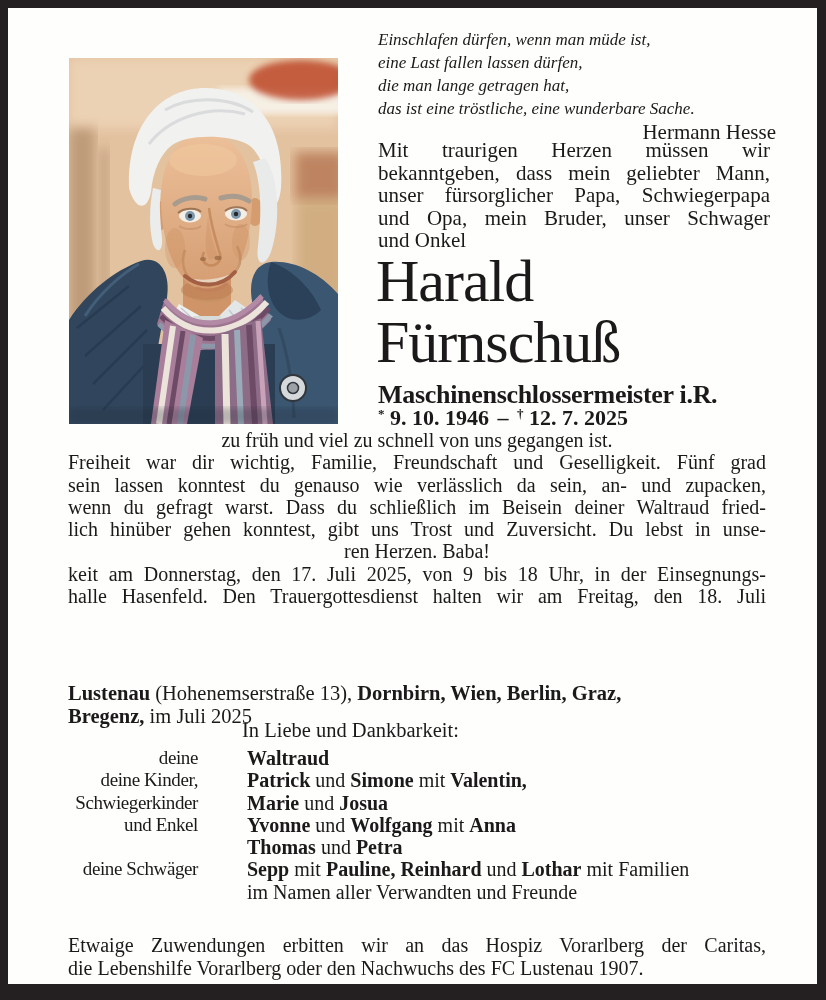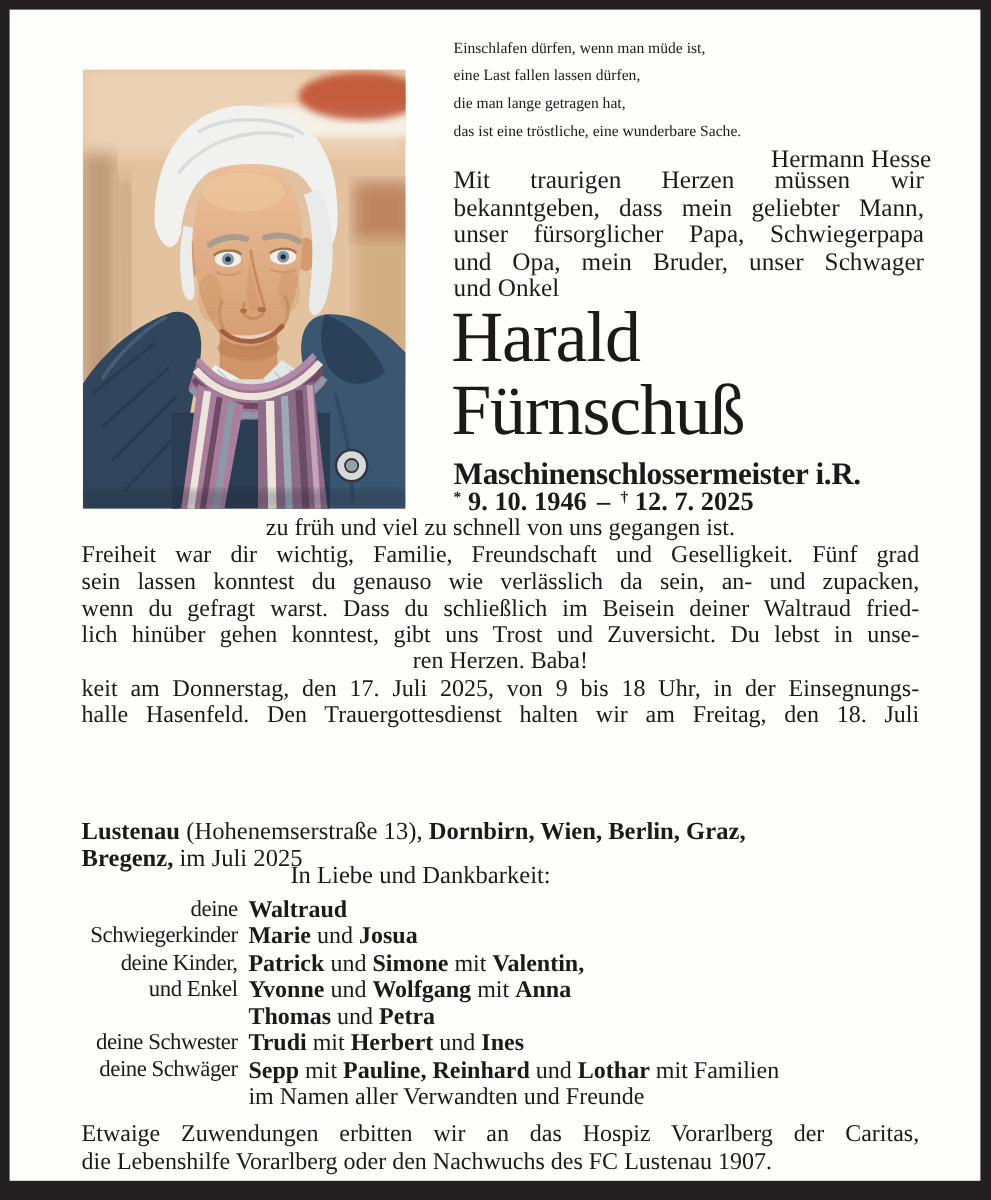--- a/index.html
+++ b/index.html
@@ -7,21 +7,21 @@
     position:relative; width:826px; height:1000px; background:#241f20;
     font-family:"Liberation Serif", serif; color:#1c191a; overflow:hidden;
   }
   .sheet { position:absolute; left:8px; top:8px; width:809px; height:976px; background:#fefefc; }
   .abs { position:absolute; }
 
   .photo-box { left:61px; top:50px; width:269px; height:366px; }
   .photo-box svg { display:block; }
 
   .quote { left:370px; top:20px; width:398px; }
-  .q-line { font-size:13px; line-height:23px; white-space:nowrap; }
+  .q-line { font-style:italic; font-size:17px; line-height:23px; white-space:nowrap; }
   .q-attr { font-size:21px; line-height:24px; text-align:right; }
 
   .intro { left:370px; top:131px; width:392px; }
   .intro-line { font-size:21px; line-height:22.6px; }
 
   .jl { text-align:justify; text-align-last:justify; }
   .ll { text-align:left; }
 
   .name { left:368px; top:243px; width:420px; }
   .name-line { font-size:60px; line-height:61px; letter-spacing:-1px; }
@@ -33,21 +33,21 @@
 
   .body-block { left:60px; top:421px; width:698px; }
   .body-line { font-size:20px; line-height:22.3px;text-align:center; }
 
   .places { left:60px; top:674px; width:698px; }
   .places-line { font-size:20.5px; line-height:23.2px; }
 
   .closing { left:234px; top:711px; font-size:20.5px; white-space:nowrap; }
 
   .family { left:60px; top:739px; width:710px; }
-  .family-row { display:flex; font-size:20px; line-height:22.3px; }
+  .family-row { display:flex; font-size:20px; line-height:22.3px;gap:40px; }
   .family-label { flex:0 0 130px; text-align:right; font-size:19px; letter-spacing:-0.4px; white-space:nowrap; }
   .family-names { margin-left:9px; white-space:nowrap; }
 
   .donations { left:60px; top:926px; width:698px; }
   .donation-line { font-size:20px; line-height:22.6px; }
 
   b { font-weight:bold; }
 </style>
 </head>
 <body>
@@ -199,38 +199,34 @@
     </div>
 
     <div class="abs closing">In Liebe und Dankbarkeit:</div>
 
     <div class="abs family">
       <div class="family-row">
         <div class="family-label">deine</div>
         <div class="family-names"><b>Waltraud</b></div>
       </div>
       <div class="family-row">
+        <div class="family-label">deine Kinder,</div>
+        <div class="family-names"><b>Patrick</b><span> und </span><b>Simone</b><span> mit </span><b>Valentin,</b></div>
+      </div>
+      <div class="family-row">
         <div class="family-label">Schwiegerkinder</div>
         <div class="family-names"><b>Marie</b><span> und </span><b>Josua</b></div>
       </div>
       <div class="family-row">
-        <div class="family-label">deine Kinder,</div>
-        <div class="family-names"><b>Patrick</b><span> und </span><b>Simone</b><span> mit </span><b>Valentin,</b></div>
-      </div>
-      <div class="family-row">
         <div class="family-label">und Enkel</div>
         <div class="family-names"><b>Yvonne</b><span> und </span><b>Wolfgang</b><span> mit </span><b>Anna</b></div>
       </div>
       <div class="family-row">
         <div class="family-label"></div>
         <div class="family-names"><b>Thomas</b><span> und </span><b>Petra</b></div>
-      </div>
-      <div class="family-row">
-        <div class="family-label">deine Schwester</div>
-        <div class="family-names"><b>Trudi</b><span> mit </span><b>Herbert</b><span> und </span><b>Ines</b></div>
       </div>
       <div class="family-row">
         <div class="family-label">deine Schwäger</div>
         <div class="family-names"><b>Sepp</b><span> mit </span><b>Pauline, Reinhard</b><span> und </span><b>Lothar</b><span> mit Familien</span></div>
       </div>
       <div class="family-row">
         <div class="family-label"></div>
         <div class="family-names"><span>im Namen aller Verwandten und Freunde</span></div>
       </div>
     </div>

